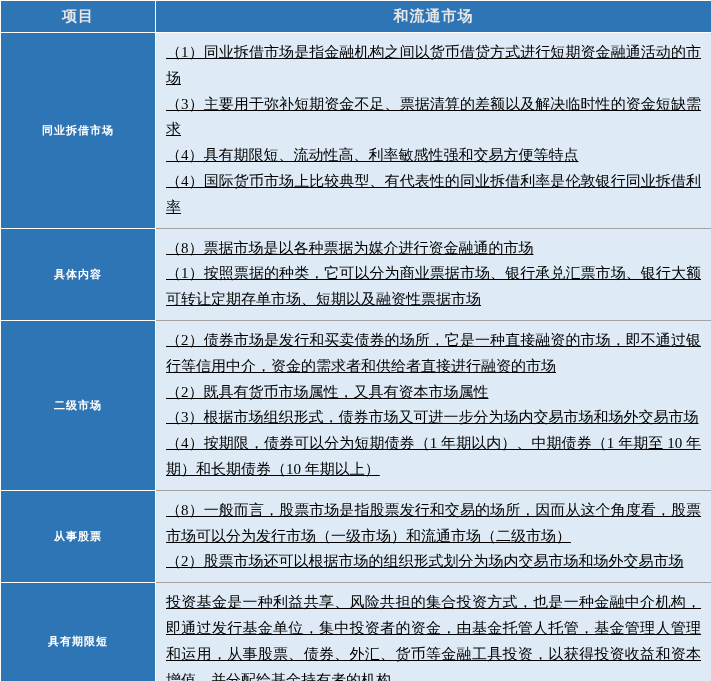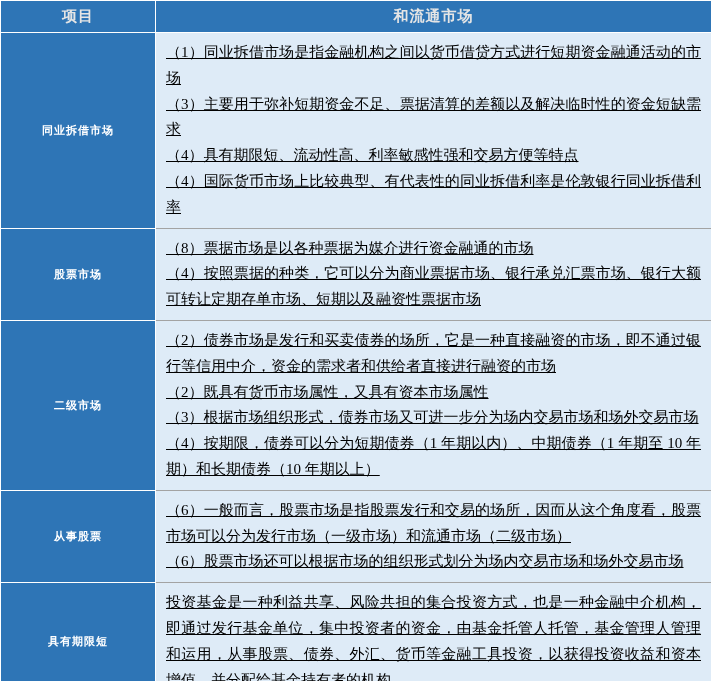--- a/index.html
+++ b/index.html
@@ -84,40 +84,40 @@
       <tr>
         <td class="item">同业拆借市场</td>
         <td class="content">
           <p class="hang">（1）同业拆借市场是指金融机构之间以货币借贷方式进行短期资金融通活动的市场</p>
           <p class="hang">（3）主要用于弥补短期资金不足、票据清算的差额以及解决临时性的资金短缺需求</p>
           <p class="hang">（4）具有期限短、流动性高、利率敏感性强和交易方便等特点</p>
           <p class="hang">（4）国际货币市场上比较典型、有代表性的同业拆借利率是伦敦银行同业拆借利率</p>
         </td>
       </tr>
       <tr>
-        <td class="item">股票市场</td>
+        <td class="item">具体内容</td>
         <td class="content">
           <p class="hang">（8）票据市场是以各种票据为媒介进行资金融通的市场</p>
-          <p class="hang">（4）按照票据的种类，它可以分为商业票据市场、银行承兑汇票市场、银行大额可转让定期存单市场、短期以及融资性票据市场</p>
+          <p class="hang">（1）按照票据的种类，它可以分为商业票据市场、银行承兑汇票市场、银行大额可转让定期存单市场、短期以及融资性票据市场</p>
         </td>
       </tr>
       <tr>
         <td class="item">二级市场</td>
         <td class="content">
           <p class="hang">（2）债券市场是发行和买卖债券的场所，它是一种直接融资的市场，即不通过银行等信用中介，资金的需求者和供给者直接进行融资的市场</p>
           <p class="hang">（2）既具有货币市场属性，又具有资本市场属性</p>
           <p class="hang">（3）根据市场组织形式，债券市场又可进一步分为场内交易市场和场外交易市场</p>
           <p class="hang">（4）按期限，债券可以分为短期债券（1 年期以内）、中期债券（1 年期至 10 年期）和长期债券（10 年期以上）</p>
         </td>
       </tr>
       <tr>
         <td class="item">从事股票</td>
         <td class="content">
-          <p class="hang">（6）一般而言，股票市场是指股票发行和交易的场所，因而从这个角度看，股票市场可以分为发行市场（一级市场）和流通市场（二级市场）</p>
-          <p class="hang">（6）股票市场还可以根据市场的组织形式划分为场内交易市场和场外交易市场</p>
+          <p class="hang">（8）一般而言，股票市场是指股票发行和交易的场所，因而从这个角度看，股票市场可以分为发行市场（一级市场）和流通市场（二级市场）</p>
+          <p class="hang">（2）股票市场还可以根据市场的组织形式划分为场内交易市场和场外交易市场</p>
         </td>
       </tr>
       <tr>
         <td class="item">具有期限短</td>
         <td class="content">
           <p class="hang">投资基金是一种利益共享、风险共担的集合投资方式，也是一种金融中介机构，即通过发行基金单位，集中投资者的资金，由基金托管人托管，基金管理人管理和运用，从事股票、债券、外汇、货币等金融工具投资，以获得投资收益和资本增值，并分配给基金持有者的机构</p>
         </td>
       </tr>
     </tbody>
   </table>

